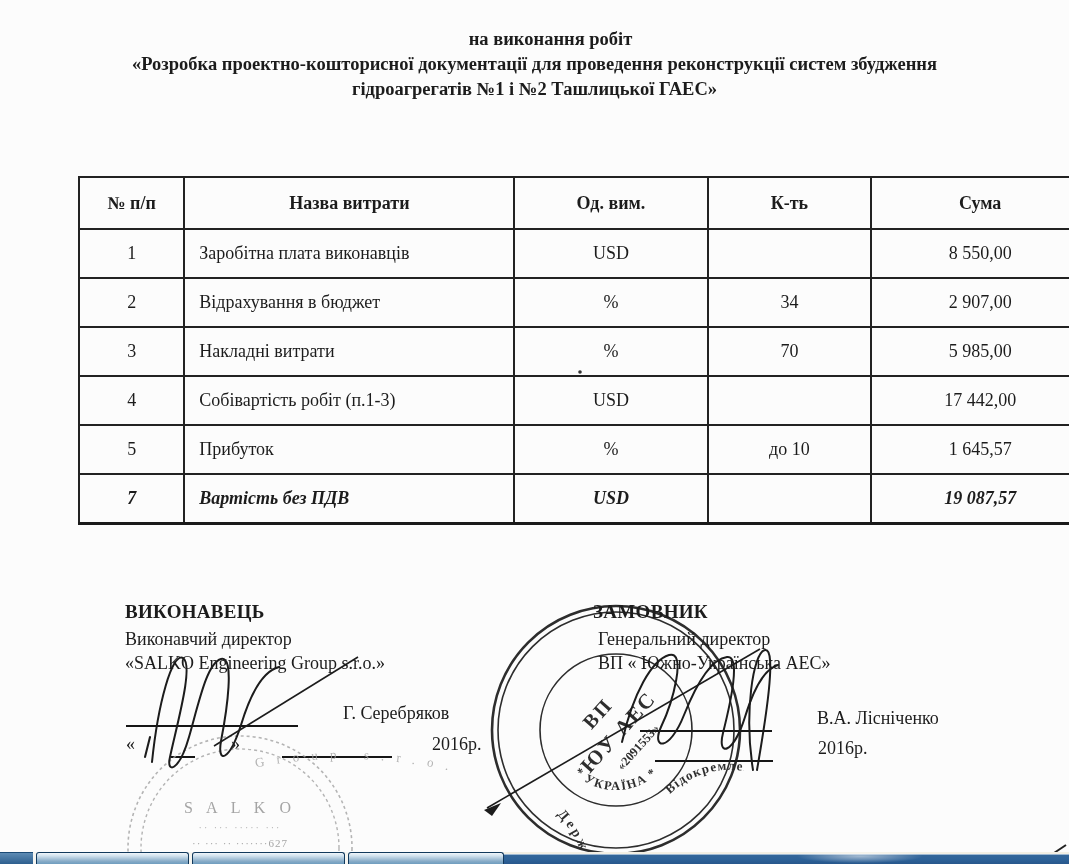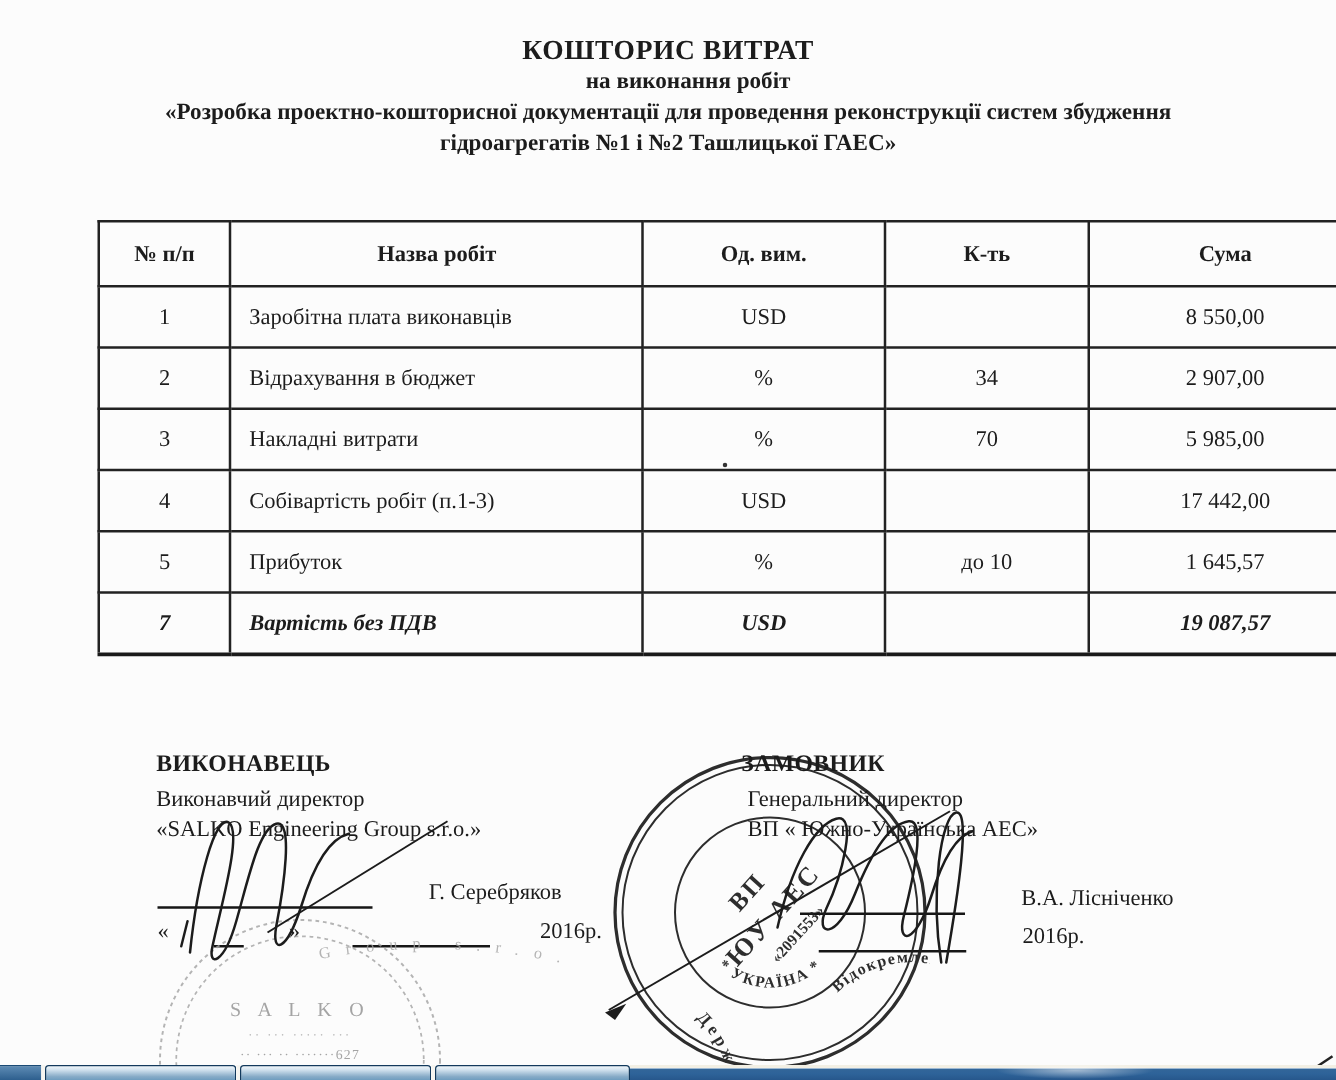--- a/index.html
+++ b/index.html
@@ -55,38 +55,37 @@
     background:linear-gradient(to bottom,#f2efe4 0,#f2efe4 2px,#9db8d2 2px,#9db8d2 3px,#336699 3px,#2e6399 7px,#27578c 12px);}
   .tb-rest::after{content:"";position:absolute;inset:0;
     background:radial-gradient(ellipse 90px 10px at 63% 35%,rgba(255,255,255,.55),rgba(255,255,255,0) 70%);}
 </style>
 </head>
 <body>
 
 <div id="page">
 
   <div class="doc-header">
-    <div class="doc-title">КОШТОРИС ВИТРАТ</div>
     <div class="doc-subtitle">на виконання робіт</div>
     <div class="doc-desc">«Розробка проектно-кошторисної документації для проведення реконструкції систем збудження</div>
     <div class="doc-desc">гідроагрегатів №1 і №2 Ташлицької ГАЕС»</div>
   </div>
 
   <table class="cost">
     <colgroup>
       <col style="width:10.43%">
         <col style="width:32.68%">
         <col style="width:19.12%">
         <col style="width:16.22%">
         <col style="width:21.55%">
     </colgroup>
     <thead>
       <tr>
         <th>№ п/п</th>
-        <th>Назва робіт</th>
+        <th>Назва витрати</th>
         <th>Од. вим.</th>
         <th>К-ть</th>
         <th>Сума</th>
       </tr>
     </thead>
     <tbody>
         <tr>
           <td class="c-num">1</td>
           <td class="c-name">Заробітна плата виконавців</td>
           <td class="c-unit">USD</td>

